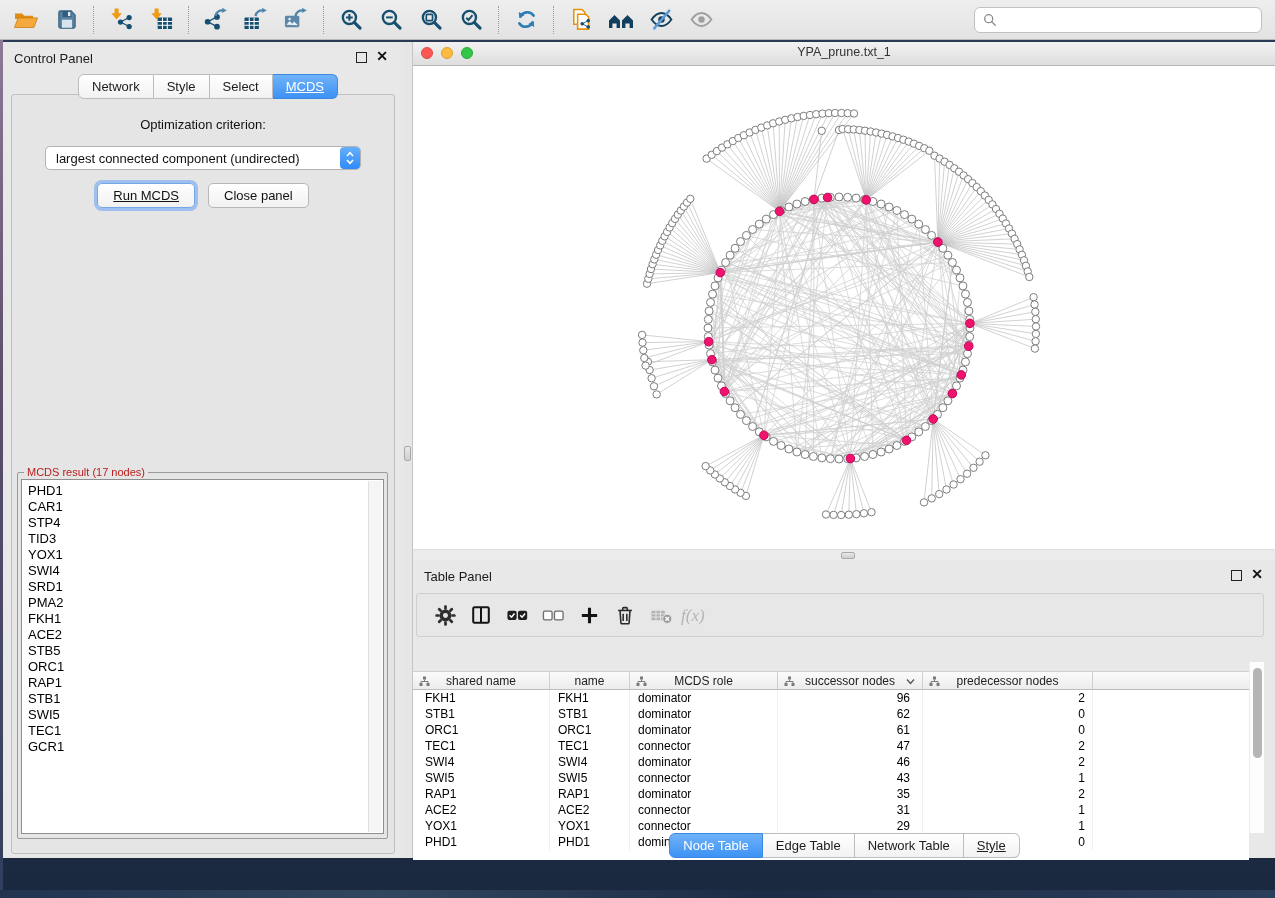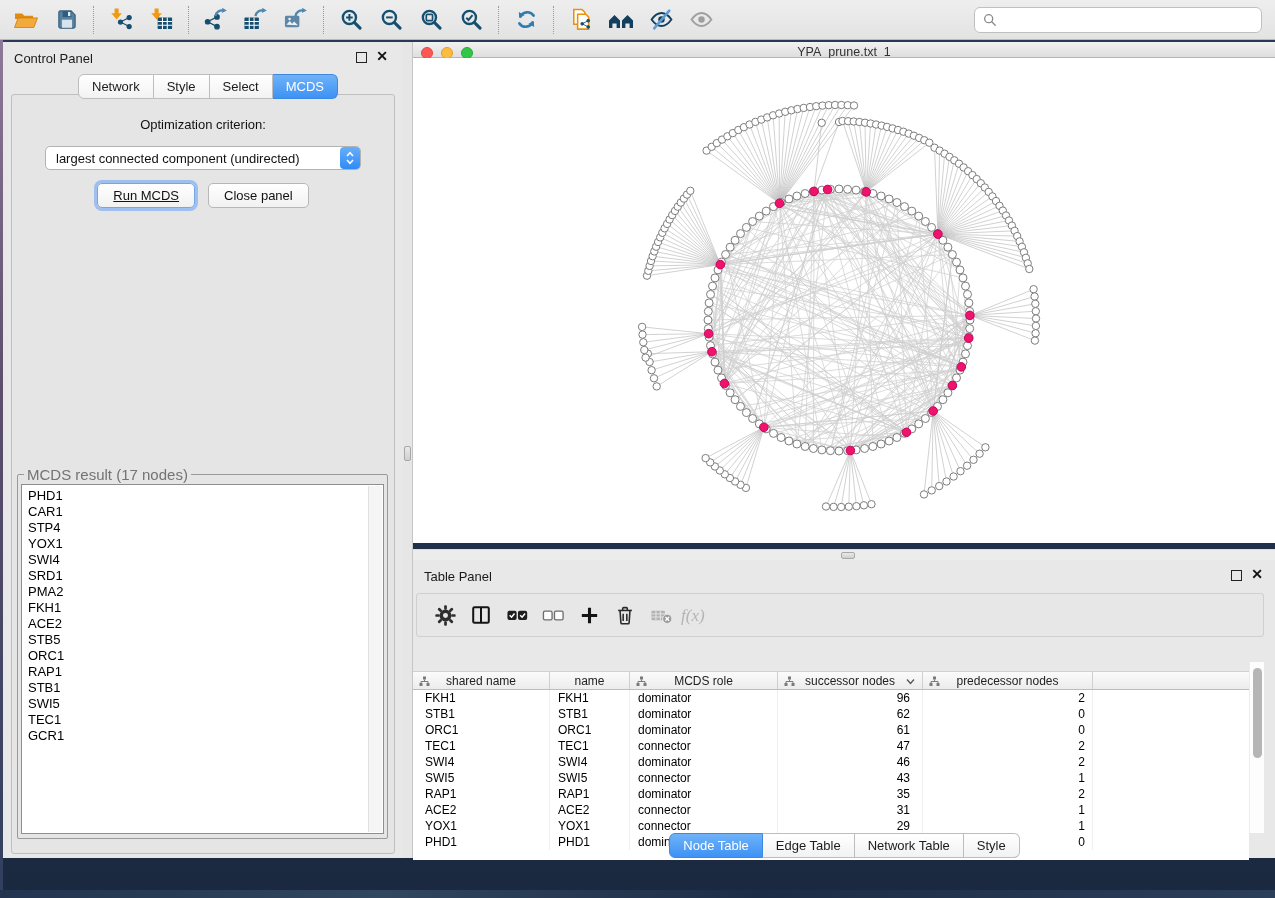--- a/index.html
+++ b/index.html
@@ -30,55 +30,55 @@
   .panel-titlerow { position:relative; height:30px; }
   .panel-title { position:absolute; left:11px; top:9px; font-size:13px; color:#1a1a1a; }
   .float-ico { position:absolute; top:10px; width:11px; height:11px; border:1.6px solid #222; }
   .close-ico { position:absolute; top:7px; font-size:14px; font-weight:700; color:#111; line-height:14px; }
   .cp-float { right:36px; } .cp-close { right:15px; }
 
   .seg { display:flex; }
   .seg .tabbtn { font:13px "Liberation Sans",sans-serif; padding:4px 13px; background:linear-gradient(#ffffff,#f2f2f2);
     border:1px solid #bdbdbd; border-left:none; color:#1c1c1c; cursor:default; }
   .seg .tabbtn:first-child { border-left:1px solid #bdbdbd; border-radius:6px 0 0 6px; }
-  .seg .tabbtn:last-child { border-radius:0 6px 6px 0; }
+  .seg .tabbtn:last-child { border-radius:0 6px 6px 0;text-decoration:underline; }
   .seg .tabbtn.active { background:linear-gradient(#6fb2f8,#3d92f5); color:#fff; border-color:#3d89e0; }
   .cp-tabs { position:absolute; left:75px; top:32px; z-index:2; }
 
   .cp-content { position:absolute; left:8px; top:52px; width:384px; height:760px;
     background:#e5e5e5; border:1px solid #bfbfbf; border-radius:3px; }
   .opt-label { text-align:center; margin-top:22px; font-size:13px; color:#111; }
   .dropdown { position:relative; margin:14px auto 0 auto; width:316px; height:24px; background:#fff;
     border:1px solid #b3b3b3; border-radius:5px; display:flex; align-items:center; cursor:default; }
   .dropdown .val { flex:1; font-size:13px; color:#111; padding-left:10px; white-space:nowrap; }
   .dd-stepper { width:20px; height:22px; border-radius:4px; background:linear-gradient(#66aefb,#2f8bf7);
     display:flex; flex-direction:column; align-items:center; justify-content:center; margin-right:0.5px; }
   .btn-row { display:flex; justify-content:center; gap:13px; margin-top:13px; }
   .pushbtn { font:13px "Liberation Sans",sans-serif; padding:4px 15px; background:linear-gradient(#ffffff,#f1f1f1);
     border:1px solid #b7b7b7; border-radius:5px; color:#111; cursor:default; }
   .pushbtn.focused { box-shadow:0 0 0 3px rgba(110,165,245,.6); border-color:#74a7e8;text-decoration:underline; }
 
   .mcds-fieldset { position:absolute; left:5px; top:371px; width:371px; height:373px;
     border:1px solid #9a9a9a; border-radius:2px; }
-  .mcds-fieldset legend { font-size:15px; color:#737373; margin-left:6px; padding:0 3px; }
+  .mcds-fieldset legend { font-size:11px; color:#b91c1c; margin-left:6px; padding:0 3px; }
   .mcds-list { position:absolute; left:3px; top:1px; right:3px; bottom:4px; background:#fff;
     border:1px solid #8e8e8e; overflow:hidden; }
   .mcds-list ul { list-style:none; padding:3px 0 0 6px; }
   .mcds-list li { font-size:13px; line-height:16px; color:#000; }
   .mcds-scroll { position:absolute; right:1px; top:1px; bottom:1px; width:14px;
     background:#f5f5f5; border-left:1px solid #e0e0e0; }
 
   
   .v-divider { position:absolute; left:403px; top:42px; width:9px; height:816px; background:#e6e6e6; }
   .v-divider .dthumb { position:absolute; left:1px; top:404px; width:7px; height:15px;
     background:linear-gradient(#e9e9e9,#cfcfcf); border:1px solid #a8a8a8; border-radius:2px; }
 
   
   .network-window { position:absolute; left:412px; top:42px; width:863px; height:518px; border-left:1px solid #c5c5c5; }
-  .net-titlebar { position:relative; height:16px; background:linear-gradient(#f2f2f2,#dedede);
+  .net-titlebar { position:relative; height:24px; background:linear-gradient(#f2f2f2,#dedede);
     border-bottom:1px solid #b5b5b5; }
   .lights { position:absolute; left:8px; top:5px; display:flex; gap:8px; }
   .light { width:12px; height:12px; border-radius:50%; }
   .light.red { background:#fc5753; border:1px solid #df4744; }
   .light.yellow { background:#fdbc40; border:1px solid #de9f34; }
   .light.green { background:#33c748; border:1px solid #27aa35; }
   .net-title { text-align:center; font-size:12.5px; color:#333; line-height:21px; }
   .net-canvas { position:relative; width:863px; height:485px; background:#fff; }
   .h-divider { position:absolute; left:0; top:507px; width:863px; height:11px; background:#ececec; border-top:1px solid #ddd; }
   .h-divider .dthumb { position:absolute; left:428px; top:2px; width:14px; height:7px;
@@ -340,20 +340,21 @@
         <button class="pushbtn focused">Run MCDS</button>
         <button class="pushbtn">Close panel</button>
       </div>
       <fieldset class="mcds-fieldset">
         <legend>MCDS result (17 nodes)</legend>
         <div class="mcds-list">
           <ul>
               <li>PHD1</li>
               <li>CAR1</li>
               <li>STP4</li>
+              <li>TID3</li>
               <li>YOX1</li>
               <li>SWI4</li>
               <li>SRD1</li>
               <li>PMA2</li>
               <li>FKH1</li>
               <li>ACE2</li>
               <li>STB5</li>
               <li>ORC1</li>
               <li>RAP1</li>
               <li>STB1</li>

